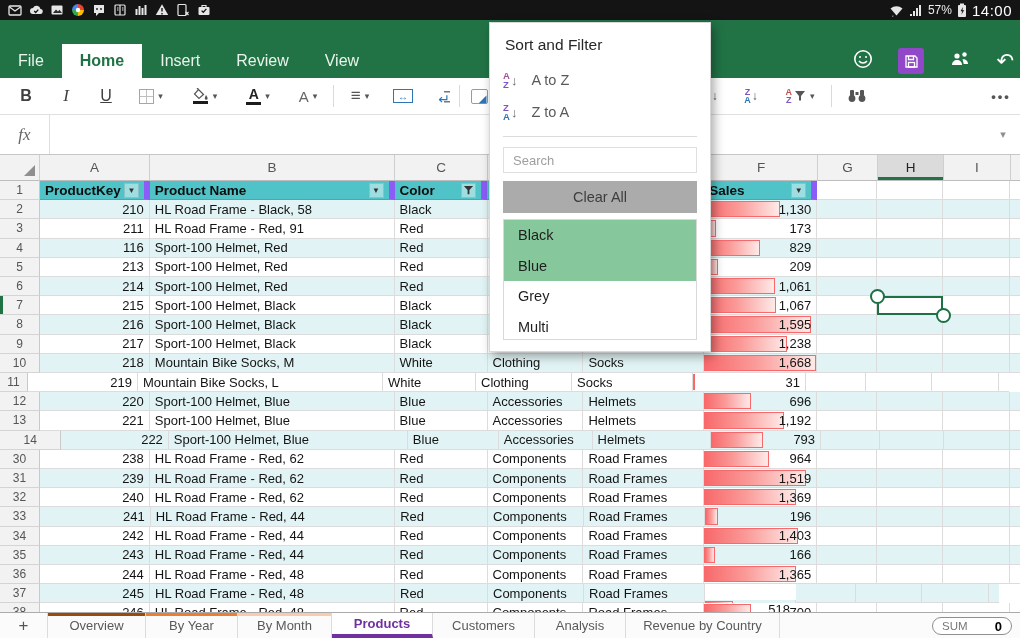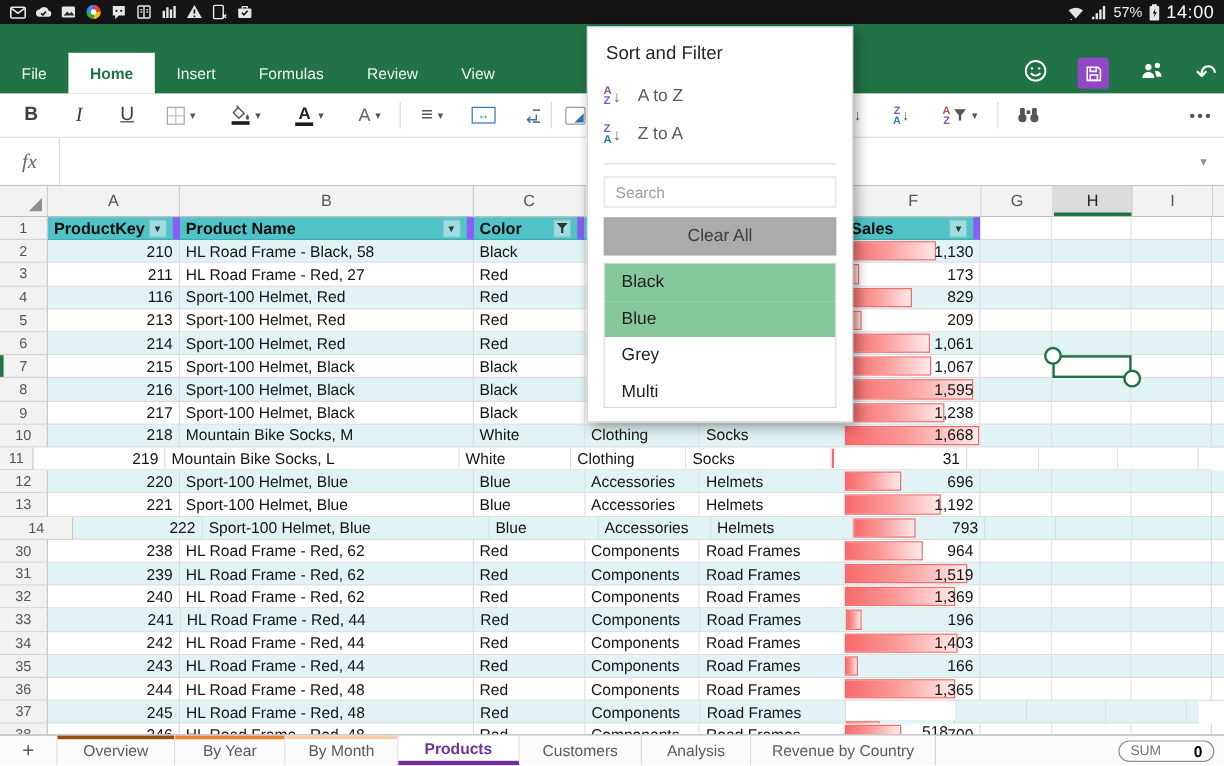--- a/index.html
+++ b/index.html
@@ -9,21 +9,21 @@
   
   .statusbar{position:absolute;left:0;top:0;width:1020px;height:20px;background:#141414;
     display:flex;align-items:center;padding:0 8px;color:#ECECEC;}
   .sb-left{display:flex;align-items:center;gap:7px;}
   .sb-right{margin-left:auto;display:flex;align-items:center;gap:5px;font-size:12px;}
   .sb-time{font-size:15px;color:#fff;letter-spacing:.5px;}
   .sb-ic{display:inline-flex;}
   
   .ribbon{position:absolute;left:0;top:20px;width:1020px;height:58px;background:#217346;}
   .rtabs{position:absolute;left:0;top:24px;height:34px;display:flex;align-items:stretch;}
-  .rtab{display:flex;align-items:center;padding:0 18px;color:#EAF3EC;font-size:13px;cursor:pointer;}
+  .rtab{display:flex;align-items:center;padding:0 18px;color:#EAF3EC;font-size:16px;cursor:pointer;}
   .rtab.active{background:#fff;color:#217346;font-weight:bold;}
   .ricons{position:absolute;right:6px;top:24px;height:34px;display:flex;align-items:center;gap:24px;}
   .saveBtn{width:26px;height:26px;border-radius:3px;background:#9048C8;display:flex;align-items:center;justify-content:center;}
   .undoGlyph{color:#fff;font-size:21px;line-height:20px;font-family:"DejaVu Sans",sans-serif;}
   
   .toolbar{position:absolute;left:0;top:78px;width:1020px;height:37px;background:#fff;border-bottom:1px solid #E0E0E0;}
   .tb{position:absolute;top:0;height:36px;display:flex;align-items:center;justify-content:center;color:#3F3F3F;}
   .tbB{font-weight:bold;font-size:16px;}
   .tbI{font-style:italic;font-family:"Liberation Serif",serif;font-size:17px;}
   .tbU{text-decoration:underline;font-size:16px;}
@@ -202,21 +202,20 @@
         </span>
       <span class="sb-time">14:00</span>
     </div>
   </div>
 
   <div class="ribbon">
     <div class="rtabs" id="ribbon-tabs">
         <div class="rtab ">File</div>
         <div class="rtab active">Home</div>
         <div class="rtab ">Insert</div>
-        <div class="rtab ">Formulas</div>
         <div class="rtab ">Review</div>
         <div class="rtab ">View</div>
       </div>
     <div class="ricons">
       <span><svg width="22" height="22" viewBox="0 0 22 22" fill="none" stroke="#fff" stroke-width="1.6">
             <circle cx="11" cy="11" r="8.2"></circle>
             <circle cx="8" cy="9" r="1" fill="#fff" stroke="none"></circle>
             <circle cx="14" cy="9" r="1" fill="#fff" stroke="none"></circle>
             <path d="M7 13a5 5 0 0 0 8 0"></path>
           </svg></span>
@@ -385,21 +384,21 @@
             <span class="dval">1,130</span>
           </div>
     <div class="gc" style="width:60px;"></div>
     <div class="gc" style="width:66px;"></div>
     <div class="gc" style="width:67px;"></div>
     <div class="gc" style="width:9px;border-right:none;"></div>
   </div>
         <div class="grow" style="top:64.4px;">
     <div class="rownum" style="width:40px;">3</div>
     <div class="gc num" style="width:110px;">211</div>
-    <div class="gc" style="width:245px;">HL Road Frame - Red, 27</div>
+    <div class="gc" style="width:245px;">HL Road Frame - Red, 91</div>
     <div class="gc" style="width:93px;">Red</div>
     <div class="gc" style="width:96px;"></div>
     <div class="gc" style="width:121px;"></div>
     <div class="gc fcell" style="width:113px;">
             <div class="dbar" style="width:10.4%"></div>
             <span class="dval">173</span>
           </div>
     <div class="gc" style="width:60px;"></div>
     <div class="gc" style="width:66px;"></div>
     <div class="gc" style="width:67px;"></div>

